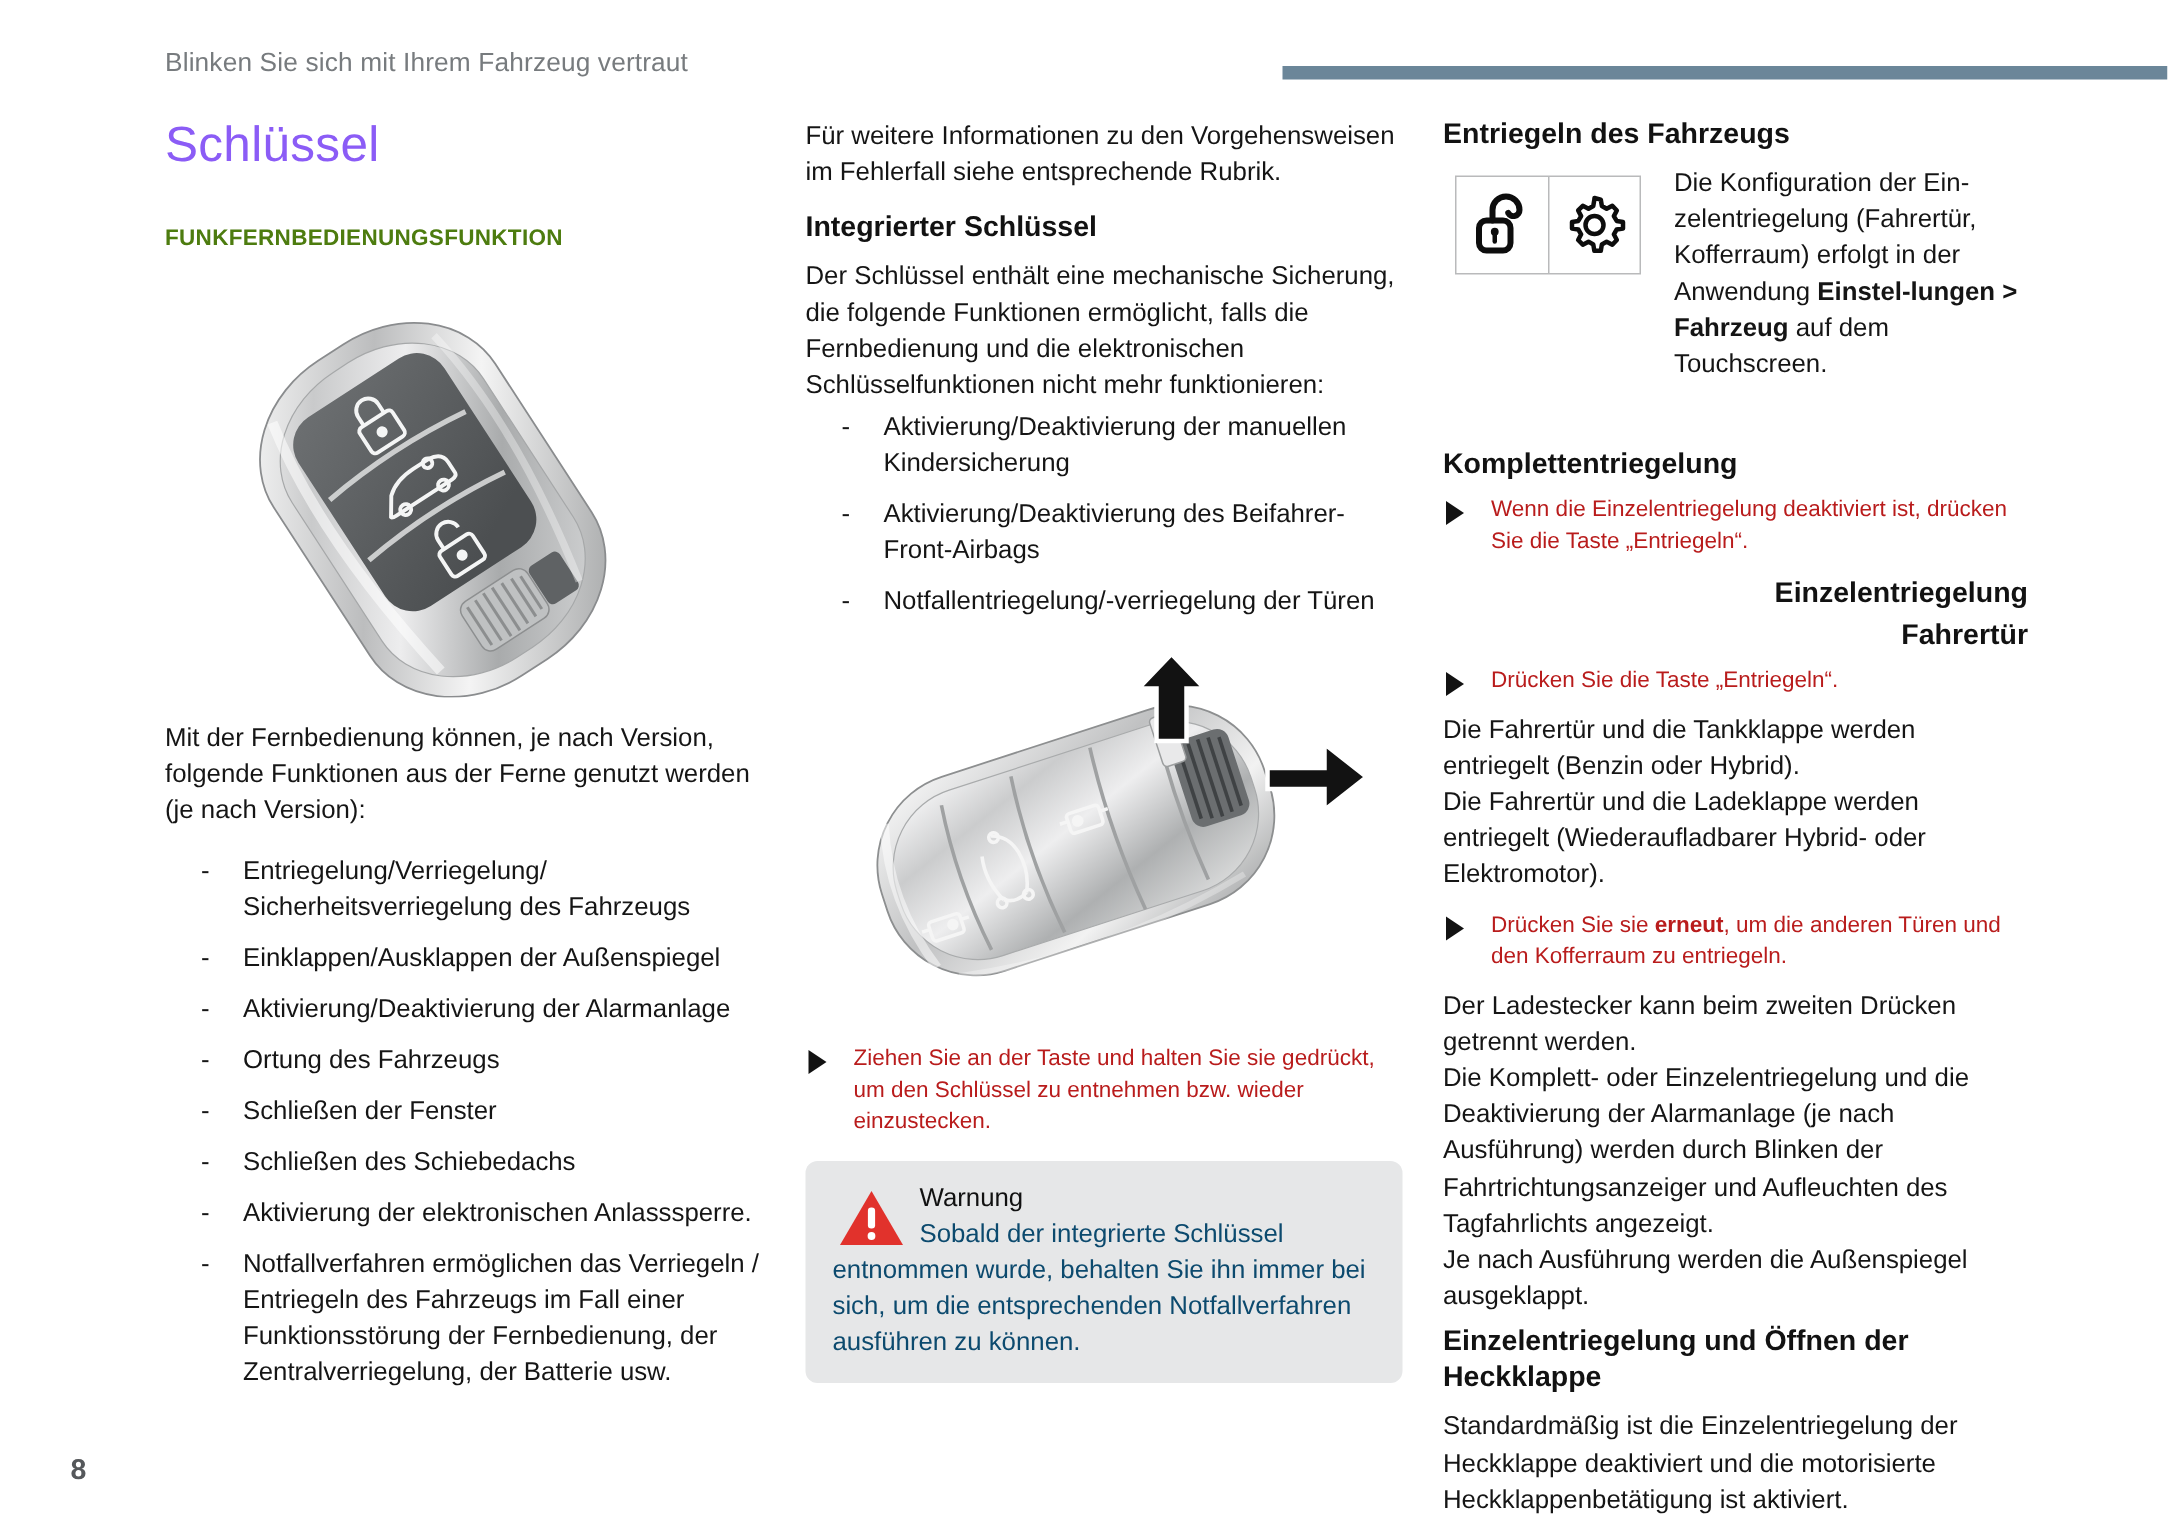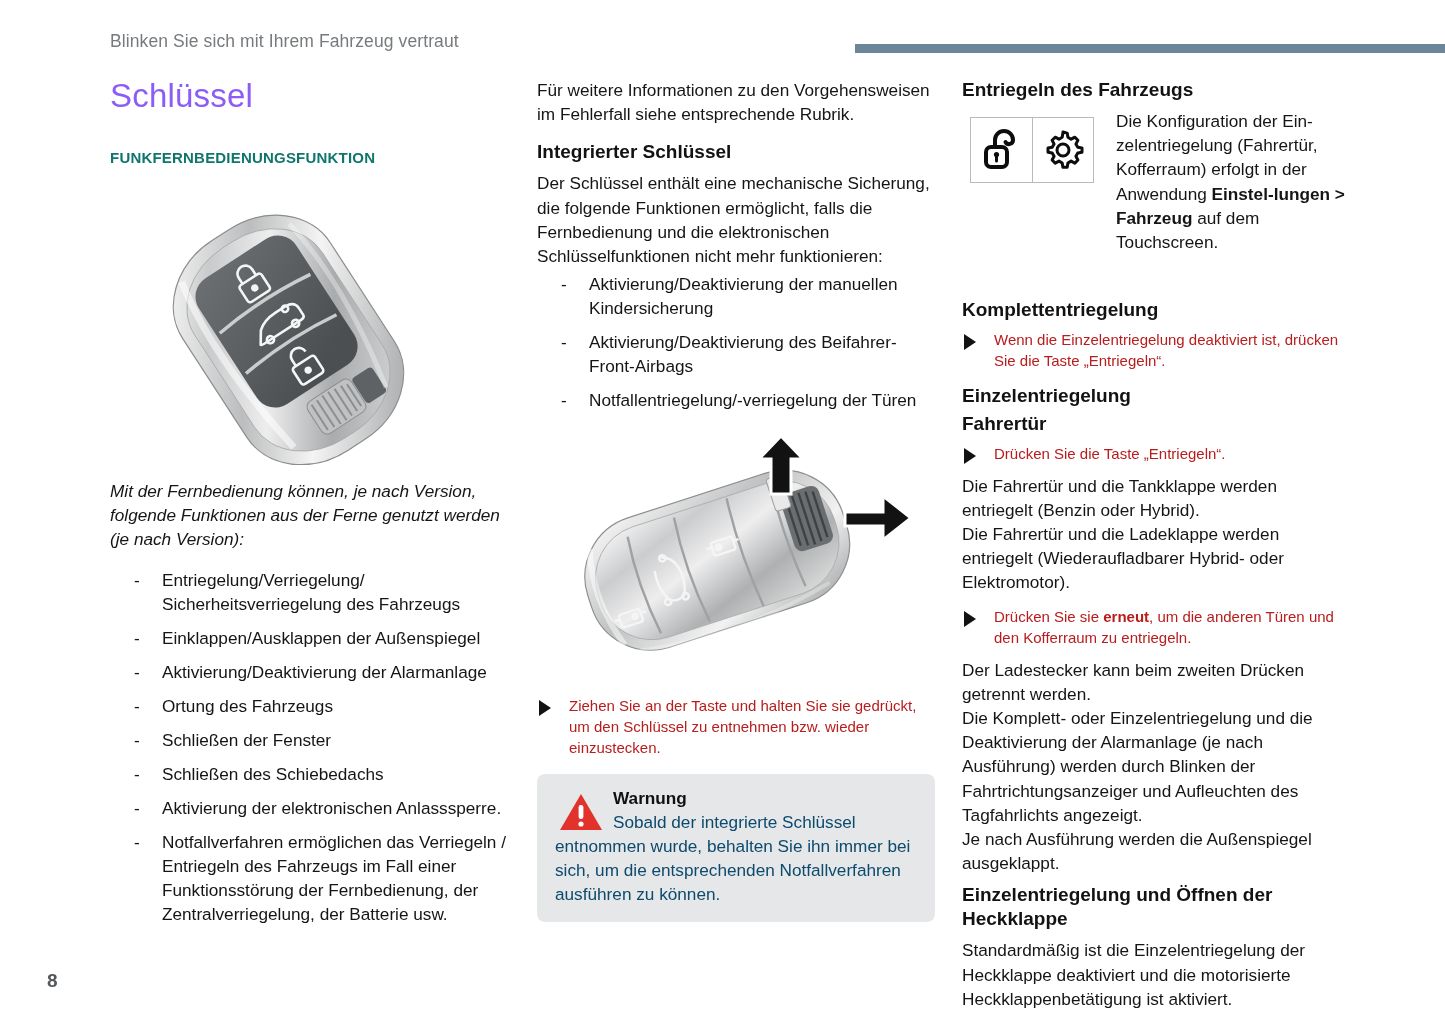--- a/index.html
+++ b/index.html
@@ -64,44 +64,44 @@
     font-size: 33px;
     font-weight: normal;
     color: #8b5cf6;
     letter-spacing: 0.2px;
     margin: 0 0 30px 0;
     line-height: 1.1;
   }
   .h1-caps {
     font-size: 21.5px;
     font-weight: bold;
-    color: #0f766e;
+    color: #4d7c0f;
     letter-spacing: 0.2px;
     margin: 0 0 14px 0;
     font-variant: small-caps;
     text-transform: lowercase;
   }
   .h1-caps::first-letter { font-size: 1em; }
   .h2 {
     font-size: 19px;
     font-weight: bold;
     color: #121212;
     margin: 32px 0 7px 0;
     line-height: 1.28;
   }
-  .h2.tight { margin-top: 13px; margin-bottom: 3px; }
+  .h2.tight { margin-top: 13px; margin-bottom: 3px; text-align: right; }
   .h2.first { margin-top: 0; }
   p.body {
     font-size: 17.2px;
     line-height: 1.40;
     margin: 0 0 12px 0;
     color: #151515;
   }
   p.body.nogap { margin-bottom: 0; }
-  p.body.pad { margin-bottom: 16px; font-style: italic; }
+  p.body.pad { margin-bottom: 16px; }
 
   
   ul.dash {
     list-style: none;
     margin: 4px 0 0 0;
     padding: 0;
   }
   ul.dash li {
     position: relative;
     padding-left: 52px;
@@ -196,21 +196,21 @@
     width: 398px;
   }
   .warn-tri {
     float: left;
     width: 44px;
     height: 40px;
     margin: 4px 10px 0 4px;
   }
   .warn-title {
     font-size: 17.2px;
-    font-weight: bold;
+    font-weight: normal;
     color: #111;
     margin: 0 0 1px 0;
   }
   .warn-text {
     font-size: 17.2px;
     line-height: 1.40;
     color: #0c4a6e;
     margin: 0;
   }
 </style>

